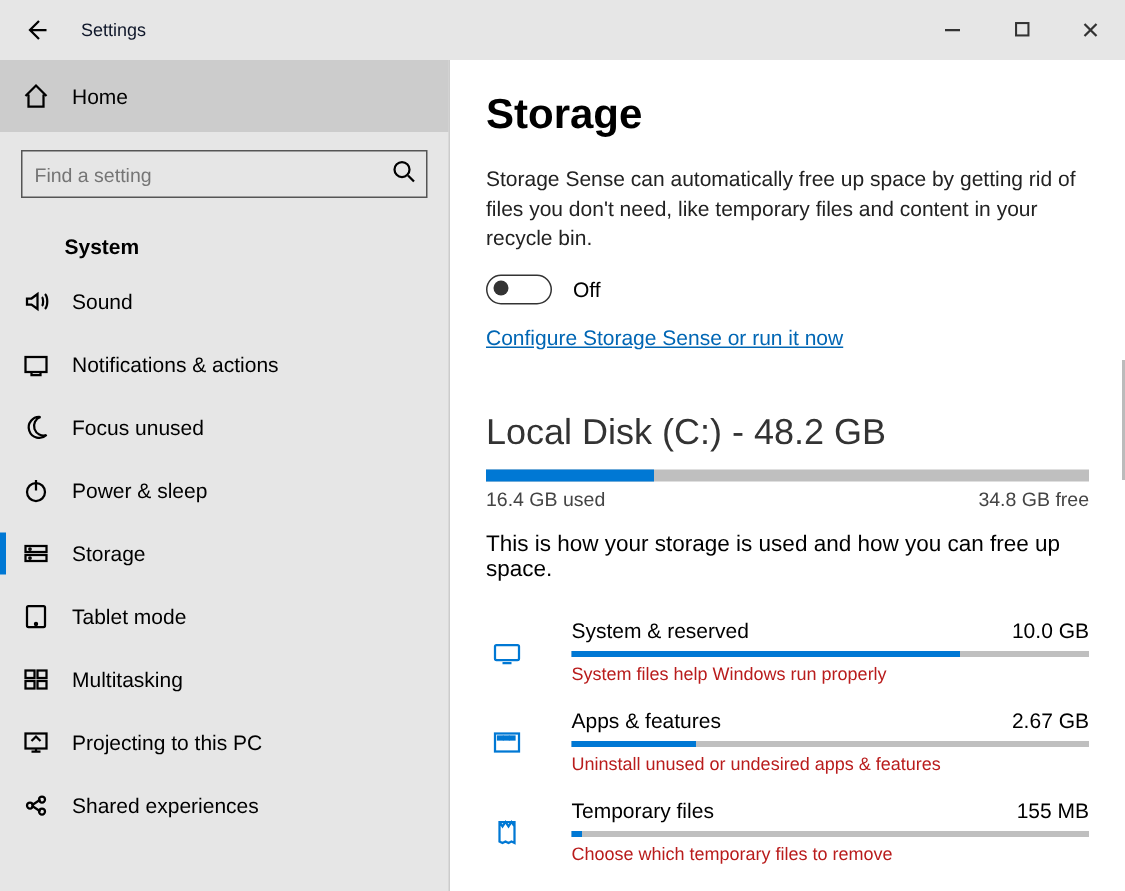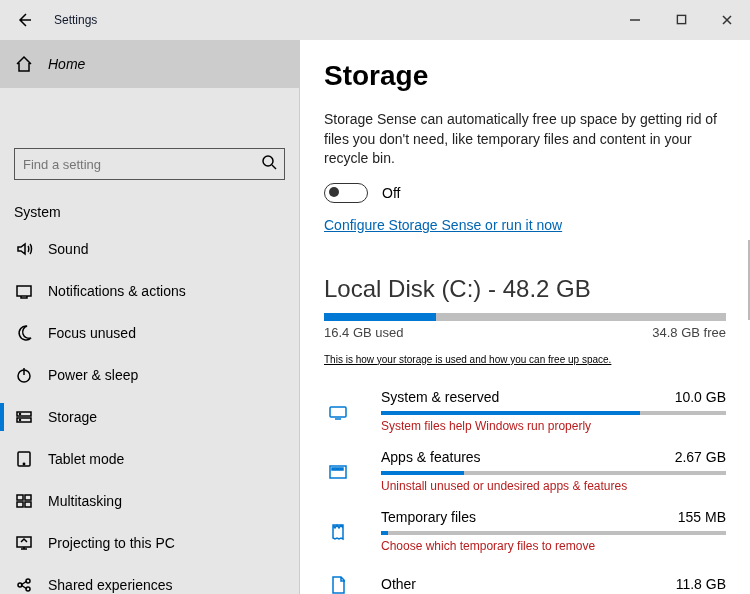--- a/index.html
+++ b/index.html
@@ -15,42 +15,42 @@
   
   .split { display: flex; height: 554px; }
   .sidebar { width: 300px; background: #e6e6e6; border-right: 1px solid #ccc; }
   .content { flex: 1; background: #fff; padding: 20px 24px 0 24px; overflow:hidden; position:relative; }
 
   
   .nav-item { height: 42px; display:flex; align-items:center; padding-left: 14px; gap: 14px; font-size: 14px; color:#000; }
   .nav-item .icon { width: 20px; height:20px; display:flex; align-items:center; justify-content:center; }
   .search-wrap { padding: 12px 14px; }
   .search-box { width: 100%; height: 32px; border: 1px solid #555; background: #e6e6e6; padding: 0 30px 0 8px; font-size: 13px; outline: none; }
-  .search-cont { position:relative;margin-top:48px; }
+  .search-cont { position:relative; }
   .search-icon-pos { position:absolute; right: 22px; top: 18px; width:16px; height:16px; }
-  .section-label { padding: 12px 14px 8px 14px; font-size: 14px; font-weight: 400; }
+  .section-label { padding: 12px 14px 8px 14px; font-size: 14px; font-weight: 700; margin-left: 29px; }
   .nav-item.active { background: #ccc; }
   .sel-marker { position:absolute; width:4px; height:28px; background:#0078d4; left:0; }
   .nav-item { position:relative; }
   .nav-item.selected .sel-marker { display:block; }
   .nav-item .sel-marker { display:none; }
 
   
   h1 { font-size: 28px; font-weight: 600; margin-bottom: 18px; }
   .desc { font-size: 14px; color: #222; line-height: 1.4; margin-bottom: 14px; max-width: 410px; }
   .toggle-row { display:flex; align-items:center; gap: 14px; margin-bottom: 14px; }
   .toggle { width: 44px; height: 20px; border: 1.5px solid #333; border-radius: 10px; position:relative; }
   .toggle-knob { position:absolute; width:10px; height:10px; background:#333; border-radius:50%; top:3px; left:4px; }
   .toggle-label { font-size: 14px; }
   .link { color: #0066b4; font-size: 14px; cursor:pointer;text-decoration:underline; }
   .disk-head { font-size: 24px; color:#333; margin-top: 42px; margin-bottom: 10px; }
   .disk-bar { width: 100%; height: 8px; background: #bfbfbf; position:relative; margin-bottom: 4px; }
   .disk-bar-fill { position:absolute; height:100%; background:#0078d4; left:0; }
   .disk-stats { display:flex; justify-content:space-between; font-size: 13px; color:#444; margin-bottom: 14px; }
-  .howtext { font-size: 10px; margin-bottom: 14px; text-decoration: underline; }
+  .howtext { font-size: 15px; margin-bottom: 14px; }
 
   .cat-row { display:flex; align-items:center; gap: 29px; padding: 10px 0 6px 0; }
   .cat-icon { width: 28px; height:28px; display:flex; align-items:center; justify-content:center; color:#0078d4; margin-top:2px; }
   .cat-body { flex:1; }
   .cat-top { display:flex; justify-content:space-between; font-size: 14px; }
   .cat-bar { width:100%; height:4px; background:#bfbfbf; margin: 6px 0 4px 0; position:relative; }
   .cat-bar-fill { position:absolute; height:100%; background:#0078d4; left:0; }
   .cat-hint { font-size: 12px; color:#b91c1c; }
 
   .scroll-edge { position:absolute; right:0; top:200px; width:2px; height:80px; background:#bbb; }
@@ -81,21 +81,21 @@
     <div class="win-btn">
         <svg width="12" height="12" viewBox="0 0 12 12">
           <path d="M2 2 L10 10 M10 2 L2 10"></path>
         </svg>
       </div>
   </div>
 </div>
 
 <div class="split">
   <div class="sidebar">
-    <div class="nav-item active" style="height:48px;font-style:italic;">
+    <div class="nav-item active" style="height:48px;">
       <span class="icon">
           <svg width="18" height="18" viewBox="0 0 18 18">
             <path d="M2 9 L9 2 L16 9 M4 8 V16 H14 V8"></path>
           </svg>
         </span>
       <span>Home</span>
     </div>
     <div class="search-wrap search-cont">
       <input class="search-box" type="text" placeholder="Find a setting" style="">
       <span class="search-icon-pos"><svg width="16" height="16" viewBox="0 0 16 16">

